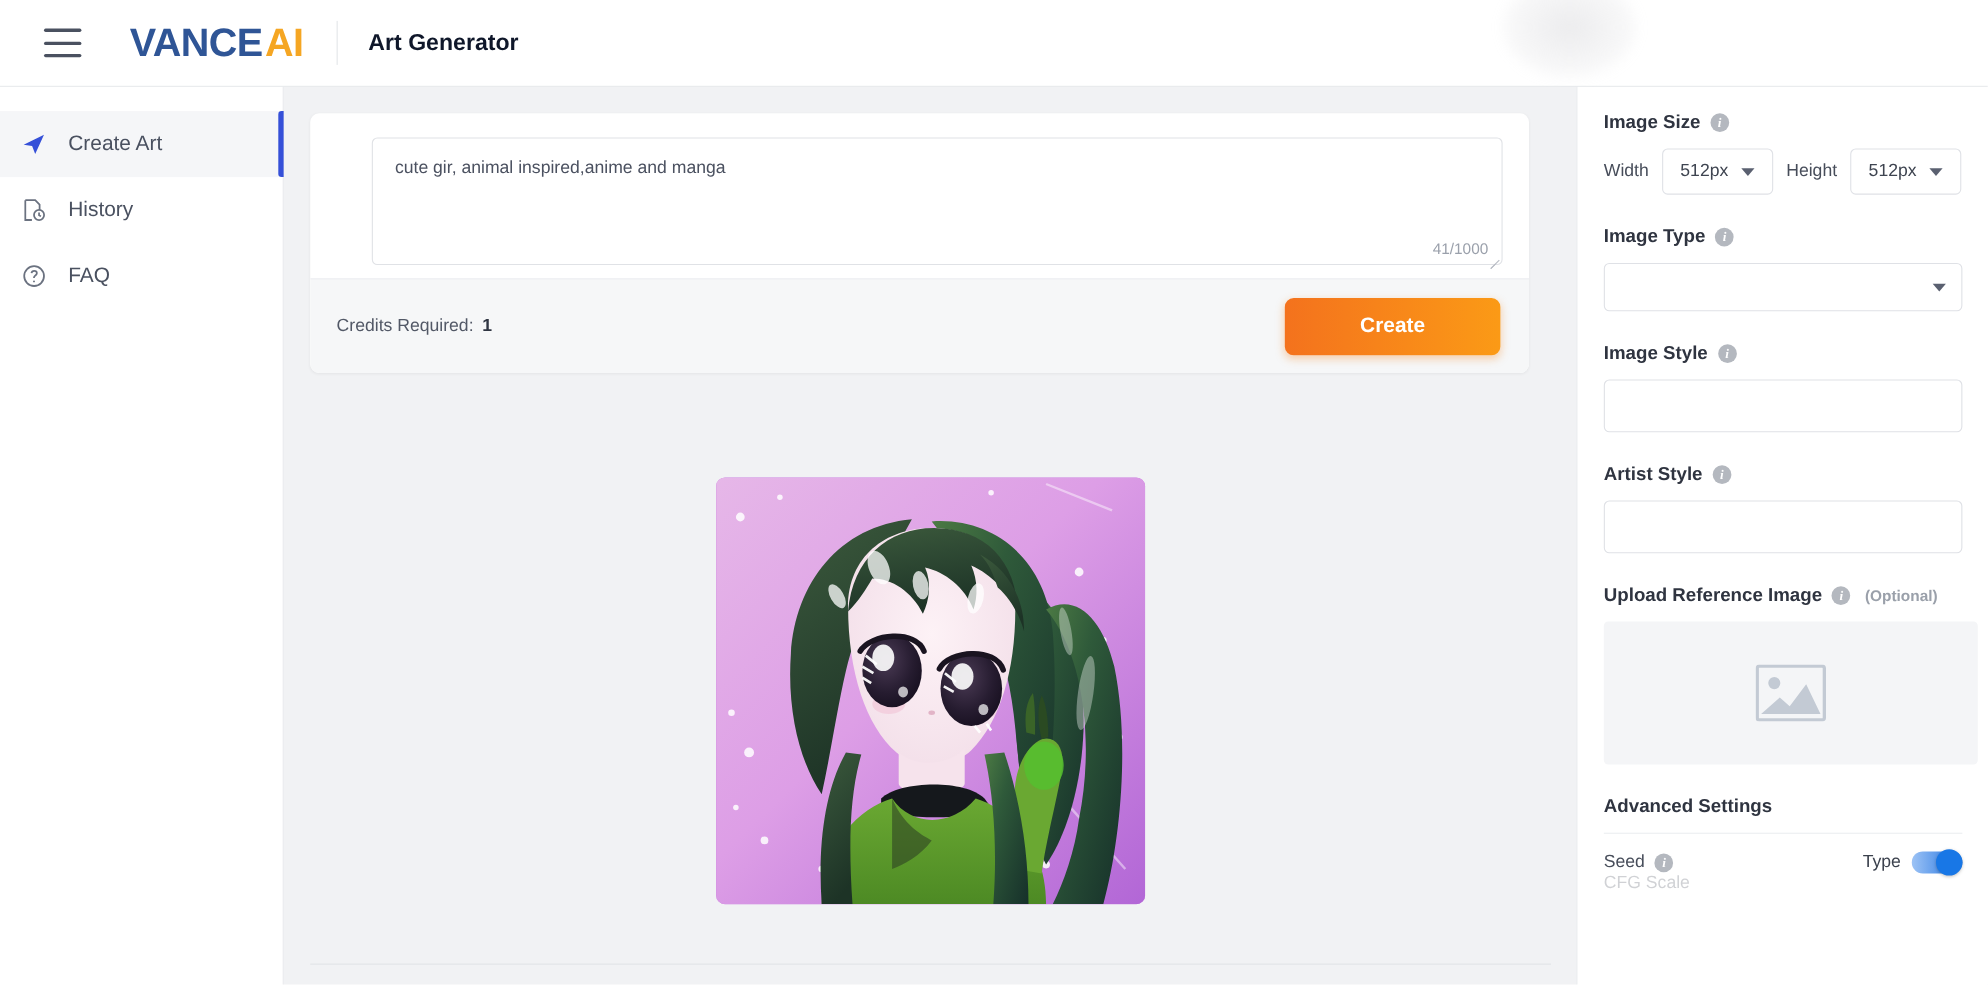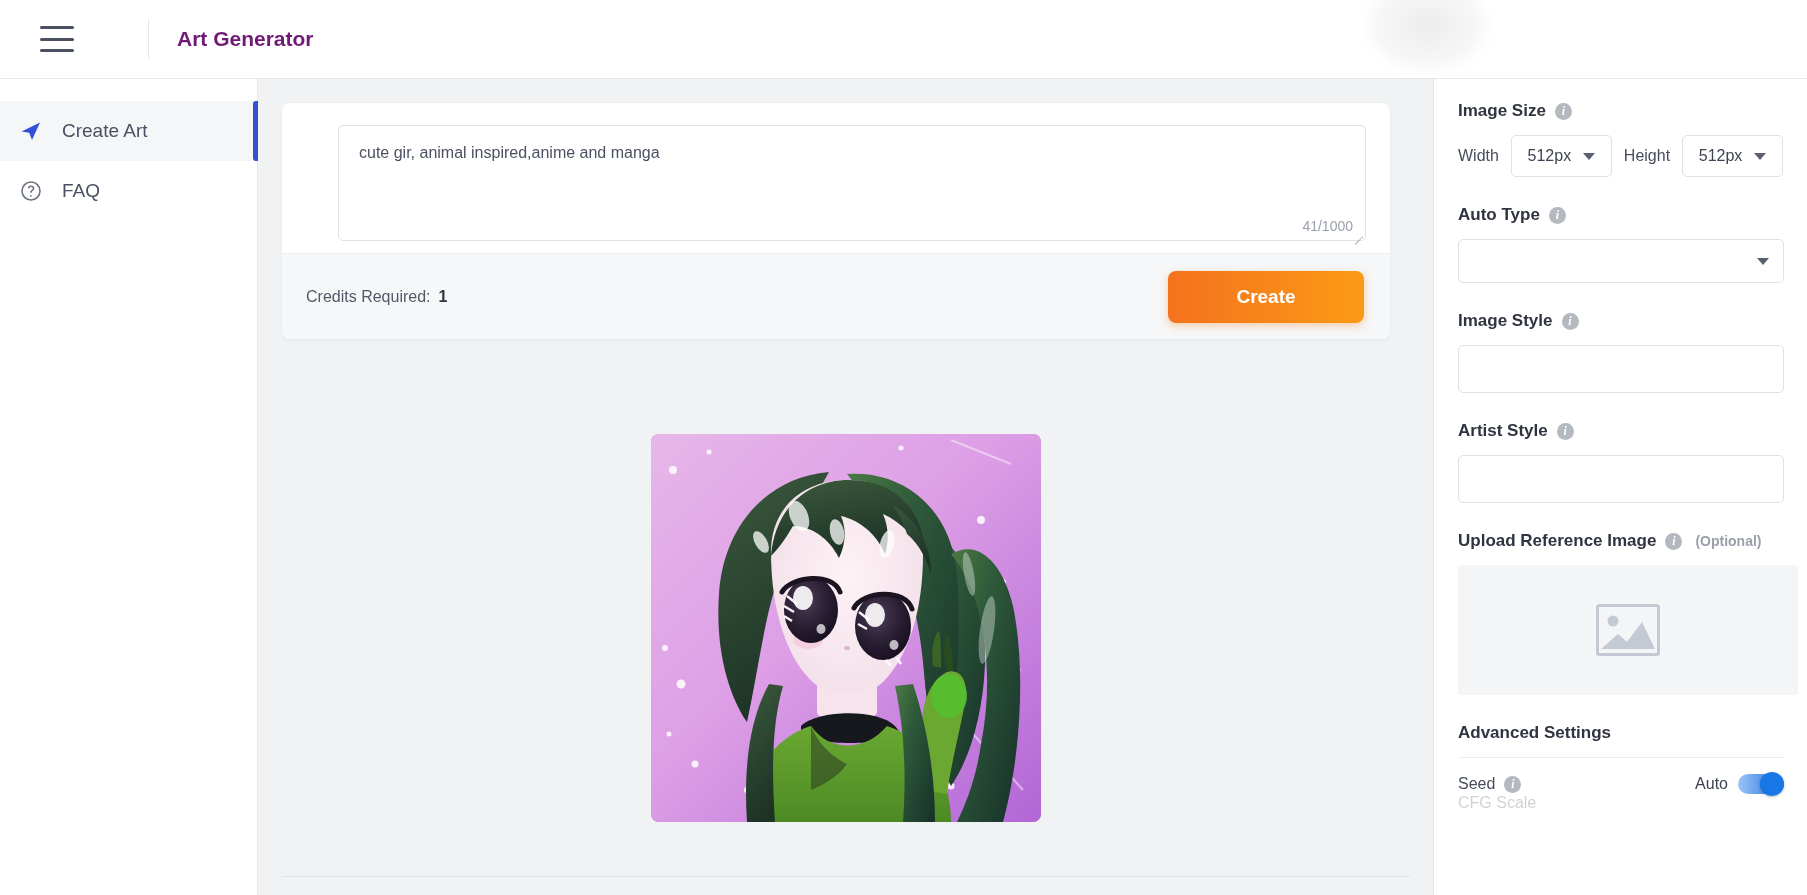--- a/index.html
+++ b/index.html
@@ -26,21 +26,21 @@
     cursor: pointer;
   }
   .hamburger span { display:block; height: 3px; background: #4a5160; border-radius: 2px; }
 
   .logo { display:flex; align-items:baseline; font-size: 36px; font-weight: 700; letter-spacing: -0.5px; }
   .logo .vance { color: #2f5596; }
   .logo .ai { color: #f5a623; margin-left: 2px; }
 
   .logo-divider { width: 1px; height: 40px; background: #e3e5e9; margin: 0 28px 0 30px; }
 
-  .app-title { font-size: 21px; font-weight: 700; color: #701a75; }
+  .app-title { font-size: 21px; font-weight: 700; color: #0f172a; }
 
   
   .tr-ghost {
     position:absolute; right: 320px; top: -20px;
     width: 120px; height: 90px; border-radius: 50%;
     background: radial-gradient(ellipse at center, rgba(200,200,205,.35), rgba(255,255,255,0));
     filter: blur(6px);
     pointer-events:none;
   }
 
@@ -241,37 +241,52 @@
 </style>
 </head>
 <body>
 
 <div class="topbar">
   <div class="hamburger">
     <span></span>
     <span></span>
     <span></span>
   </div>
+  <div class="logo">
+    <span class="vance">VANCE</span>
+    <span class="ai">AI</span>
+  </div>
   <div class="logo-divider"></div>
   <div class="app-title">Art Generator</div>
   <div class="tr-ghost"></div>
 </div>
 
 <div class="sidebar">
 
   <div class="side-item active">
     <div class="side-ico">
       <svg width="24" height="24" viewBox="0 0 24 24">
           <path d="M2.5 12.5 21 3.5 13 21l-2.8-7.2z" fill="#3550d8"></path>
         </svg>
     </div>
     <span class="side-label">Create Art</span>
     <div class="active-bar"></div>
   </div>
 
+  <div class="side-item">
+    <div class="side-ico">
+      <svg width="24" height="24" viewBox="0 0 24 24" fill="none" stroke="#6b7280" stroke-width="1.6">
+        <path d="M4 3h9l4 4v5"></path>
+          <path d="M4 3v18h6"></path>
+        <circle cx="16.5" cy="16.5" r="4.6"></circle>
+          <path d="M16.5 14.2v2.4l1.7 1.1"></path>
+      </svg>
+    </div>
+    <span class="side-label">History</span>
+  </div>
 
 
   <div class="side-item">
     <div class="side-ico">
       <svg width="24" height="24" viewBox="0 0 24 24" fill="none" stroke="#6b7280" stroke-width="1.6">
         <circle cx="12" cy="12" r="9"></circle>
         <path d="M9.6 9.4c.2-1.3 1.2-2.1 2.5-2.1 1.4 0 2.4.9 2.4 2.1 0 1.1-.6 1.6-1.6 2.2-.8.5-1 .9-1 1.7v.4"></path>
         <circle cx="11.9" cy="16.8" r=".9" fill="#6b7280" stroke="none"></circle>
       </svg>
     </div>
@@ -439,21 +454,21 @@
       <span class="caret"></span>
     </div>
     <span class="size-lbl">Height</span>
     <div class="select">
       <span>512px</span>
       <span class="caret"></span>
     </div>
   </div>
 
   <div class="sect-title spaced">
-    <span>Auto Type</span>
+    <span>Image Type</span>
     <span class="info-i">i</span>
   </div>
   <div class="select-wide">
     <span style="flex:1;padding-left:12px;font-size:16px;color:#3e4450"></span>
     <span class="caret"></span>
   </div>
 
   <div class="sect-title spaced">
     <span>Image Style</span>
     <span class="info-i">i</span>
@@ -487,21 +502,21 @@
     <span>Advanced Settings</span>
   </div>
   <div class="adv-divider"></div>
 
   <div class="seed-row">
     <div class="seed-left">
       <span>Seed</span>
       <span class="info-i">i</span>
     </div>
     <div class="seed-right">
-      <span class="auto-lbl">Auto</span>
+      <span class="auto-lbl">Type</span>
       <div class="toggle">
         <div class="knob"></div>
       </div>
     </div>
   </div>
 
 
   <div class="cut-label">CFG Scale</div>
 </div>
 

